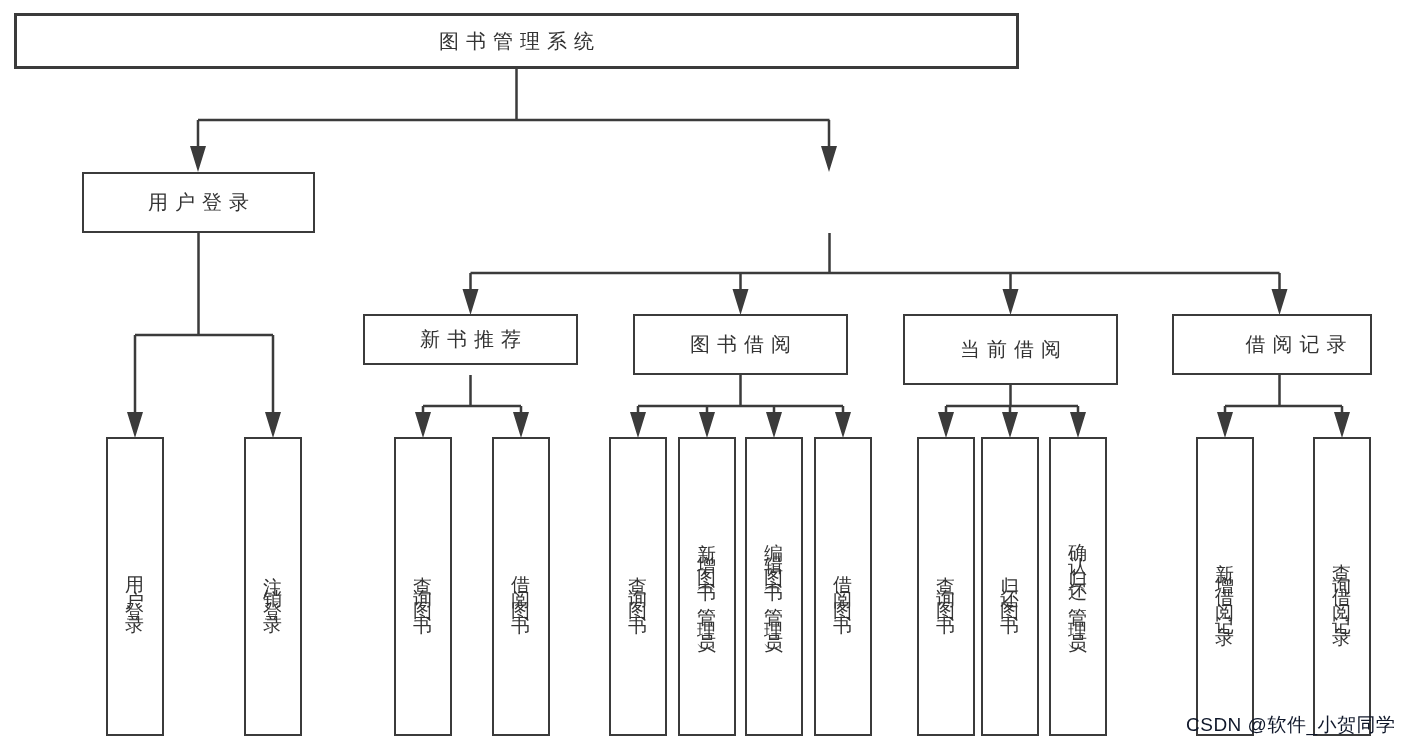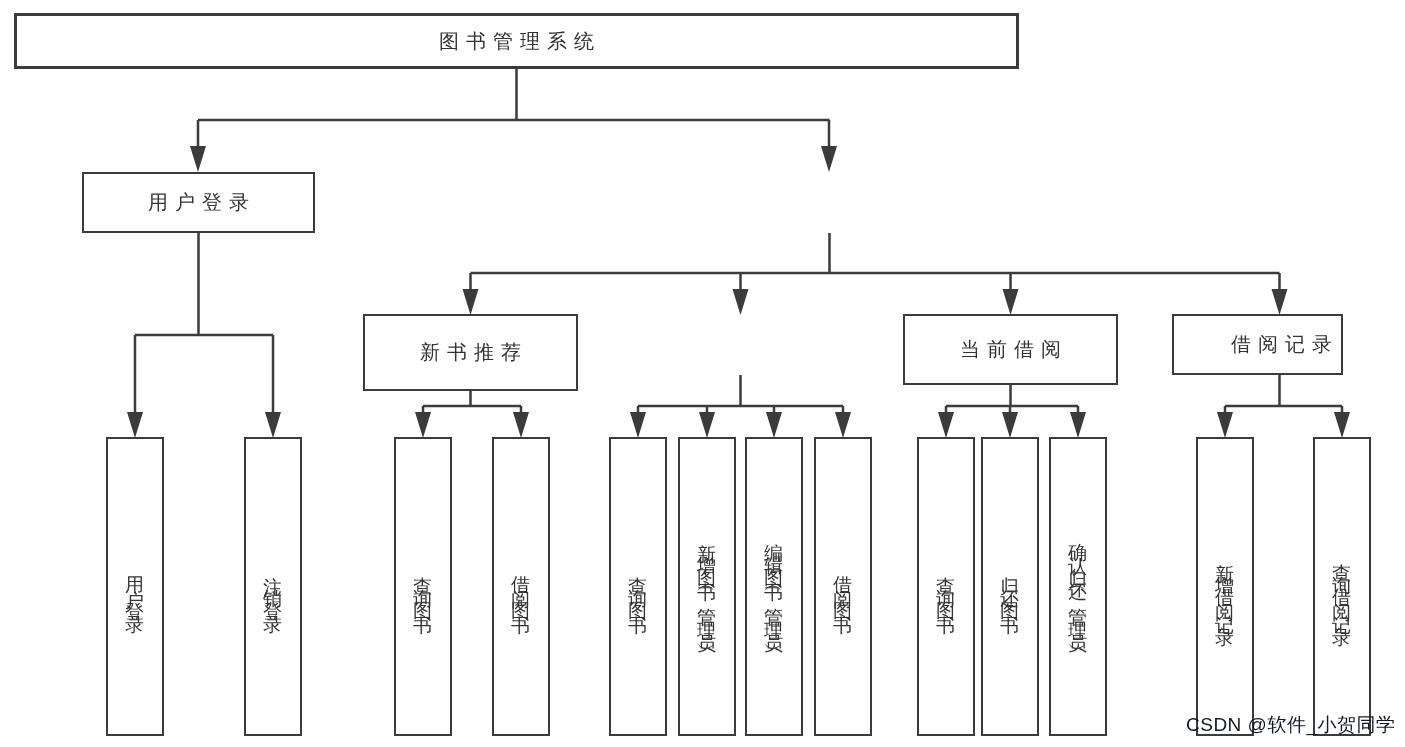--- a/index.html
+++ b/index.html
@@ -51,27 +51,30 @@
   </svg>
 
   <div class="box h root" style="left:14px;top:13px;width:1005px;height:56px;">
     <span>图书管理系统</span>
   </div>
 
   <div class="box h" style="left:82px;top:172px;width:233px;height:61px;">
     <span>用户登录</span>
   </div>
 
-  <div class="box h" style="left:363px;top:314px;width:215px;height:77px;">
+  <div class="box h" style="left:363px;top:314px;width:215px;height:51px;">
     <span>新书推荐</span>
+  </div>
+  <div class="box h" style="left:633px;top:314px;width:215px;height:61px;">
+    <span>图书借阅</span>
   </div>
   <div class="box h" style="left:903px;top:314px;width:215px;height:71px;">
     <span>当前借阅</span>
   </div>
-  <div class="box h" style="left:1172px;top:314px;width:171px;height:61px;padding-left:48px;">
+  <div class="box h" style="left:1172px;top:314px;width:200px;height:61px;padding-left:48px;">
     <span>借阅记录</span>
   </div>
 
   <div class="box v" style="left:106px;top:437px;width:58px;height:299px;">
     <span class="vtxt">用户登录</span>
   </div>
   <div class="box v" style="left:244px;top:437px;width:58px;height:299px;">
     <span class="vtxt">注销登录</span>
   </div>
 

